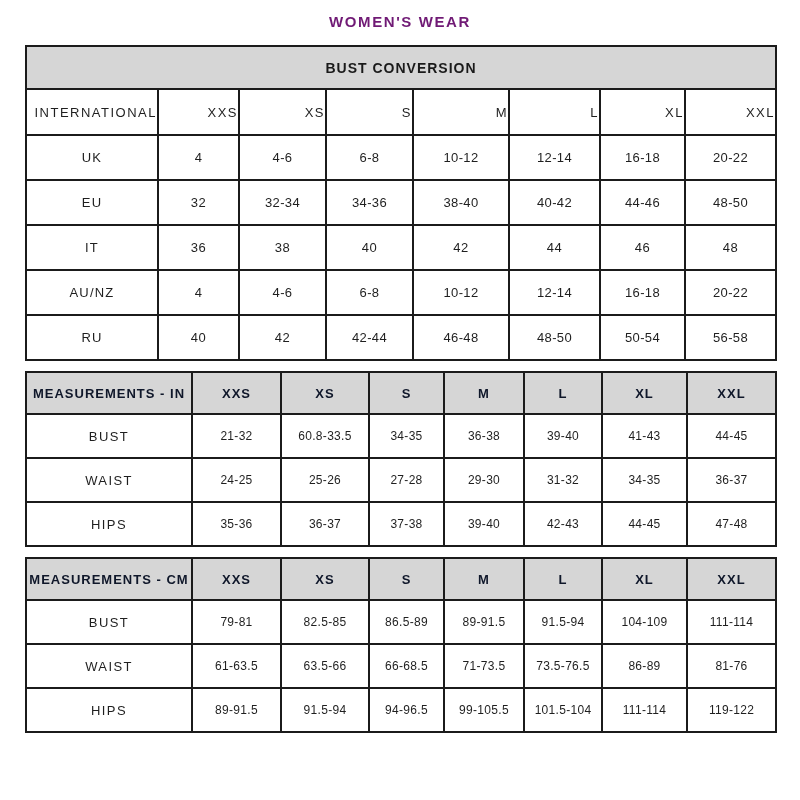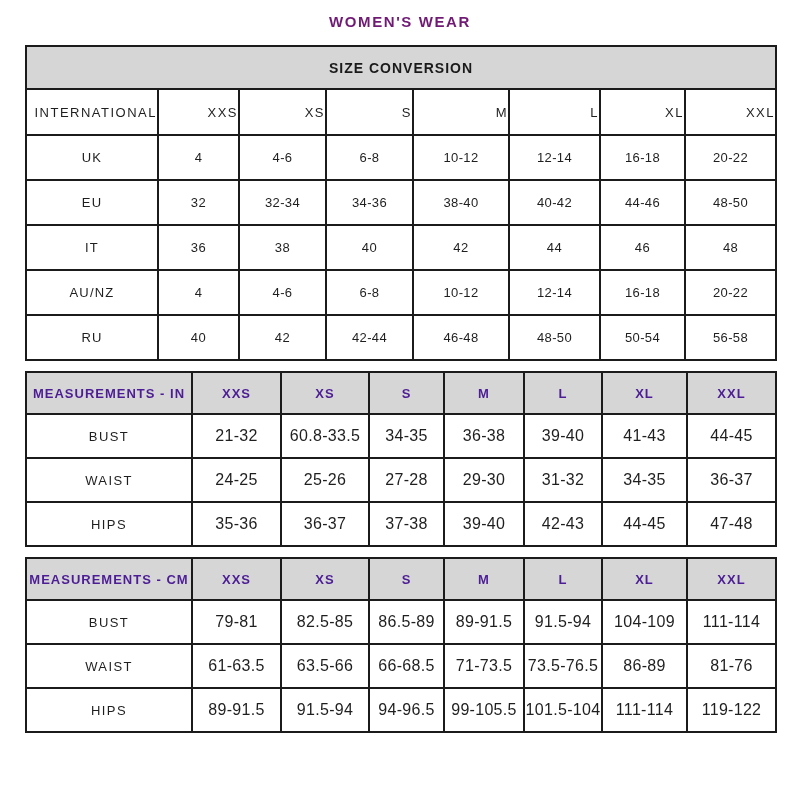--- a/index.html
+++ b/index.html
@@ -66,25 +66,25 @@
   }
   .conv td.rowlabel { letter-spacing: 1.2px; margin-left: 38px; }
   
   .meas { margin-top: 10px; }
   .meas th {
     background: #d6d6d6;
     height: 40px;
     font-size: 13px;
     font-weight: 700;
     letter-spacing: 1px;
-    color: #4c1d95;
+    color: #0f172a;
   }
   .meas td {
     height: 42px;
-    font-size: 16px;
+    font-size: 12px;
     letter-spacing: 0.3px;
   }
   .meas td.rowlabel {
     font-size: 13px;
     letter-spacing: 1.4px;
   }
 </style>
 </head>
 <body>
 
@@ -98,21 +98,21 @@
         <col style="width:81px">
         <col style="width:87px">
         <col style="width:87px">
       <col style="width:96px">
         <col style="width:91px">
         <col style="width:85px">
         <col style="width:91px">
     </colgroup>
     <tbody>
       <tr class="band-row">
-        <th colspan="8">SIZE CONVERSION</th>
+        <th colspan="8">BUST CONVERSION</th>
       </tr>
       <tr class="conv-head">
         <th>INTERNATIONAL</th>
         <th>XXS</th>
         <th>XS</th>
         <th>S</th>
         <th>M</th>
         <th>L</th>
         <th>XL</th>
         <th>XXL</th>

